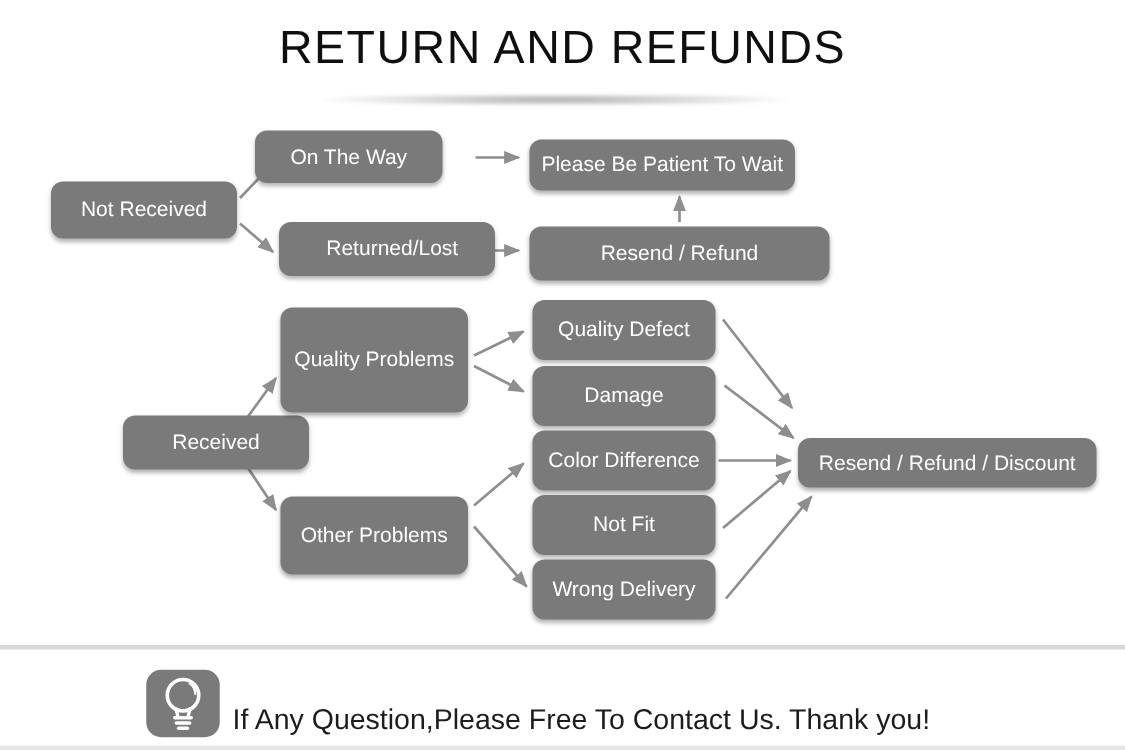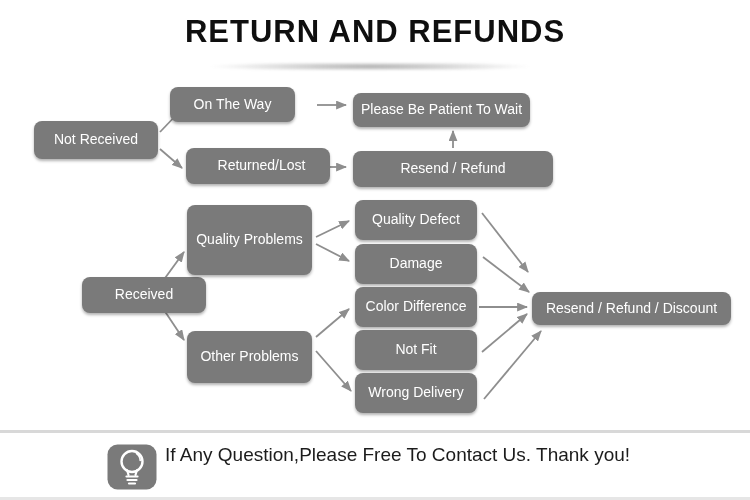--- a/index.html
+++ b/index.html
@@ -12,21 +12,21 @@
     overflow: hidden;
   }
   #page-title {
     position: absolute;
     top: 14px;
     left: 0;
     width: 100%;
     margin: 0;
     text-align: center;
     font-size: 31px;
-    font-weight: bold;
+    font-weight: normal;
     letter-spacing: 1px;
     color: var(--title-text, #0f0f0f);
   }
   #title-divider {
     position: absolute;
     left: 155px;
     top: 63px;
     width: 430px;
     height: 7px;
     background: radial-gradient(ellipse 50% 95% at 50% 50%, rgba(110,110,110,0.55), rgba(110,110,110,0.0) 75%);
@@ -60,22 +60,21 @@
     height: 3px;
   }
   #footer-line-top { top: 430px; background: #d8d8d8; }
   #footer-line-bottom { top: 497px; background: #e6e6e6; }
   #footer {
     position: absolute;
     left: 97px;
     top: 444px;
     height: 48px;
     display: flex;
-    align-items: flex-start;
-    margin-left: 10px;
+    align-items: flex-end;
   }
   #footer-icon { width: 50px; height: 46px; flex: 0 0 auto; }
   #footer-message {
     margin-left: 8px;
     font-size: 19px;
     color: var(--footer-text, #1c1c1c);
     white-space: nowrap;
   }
 </style>
 </head>

